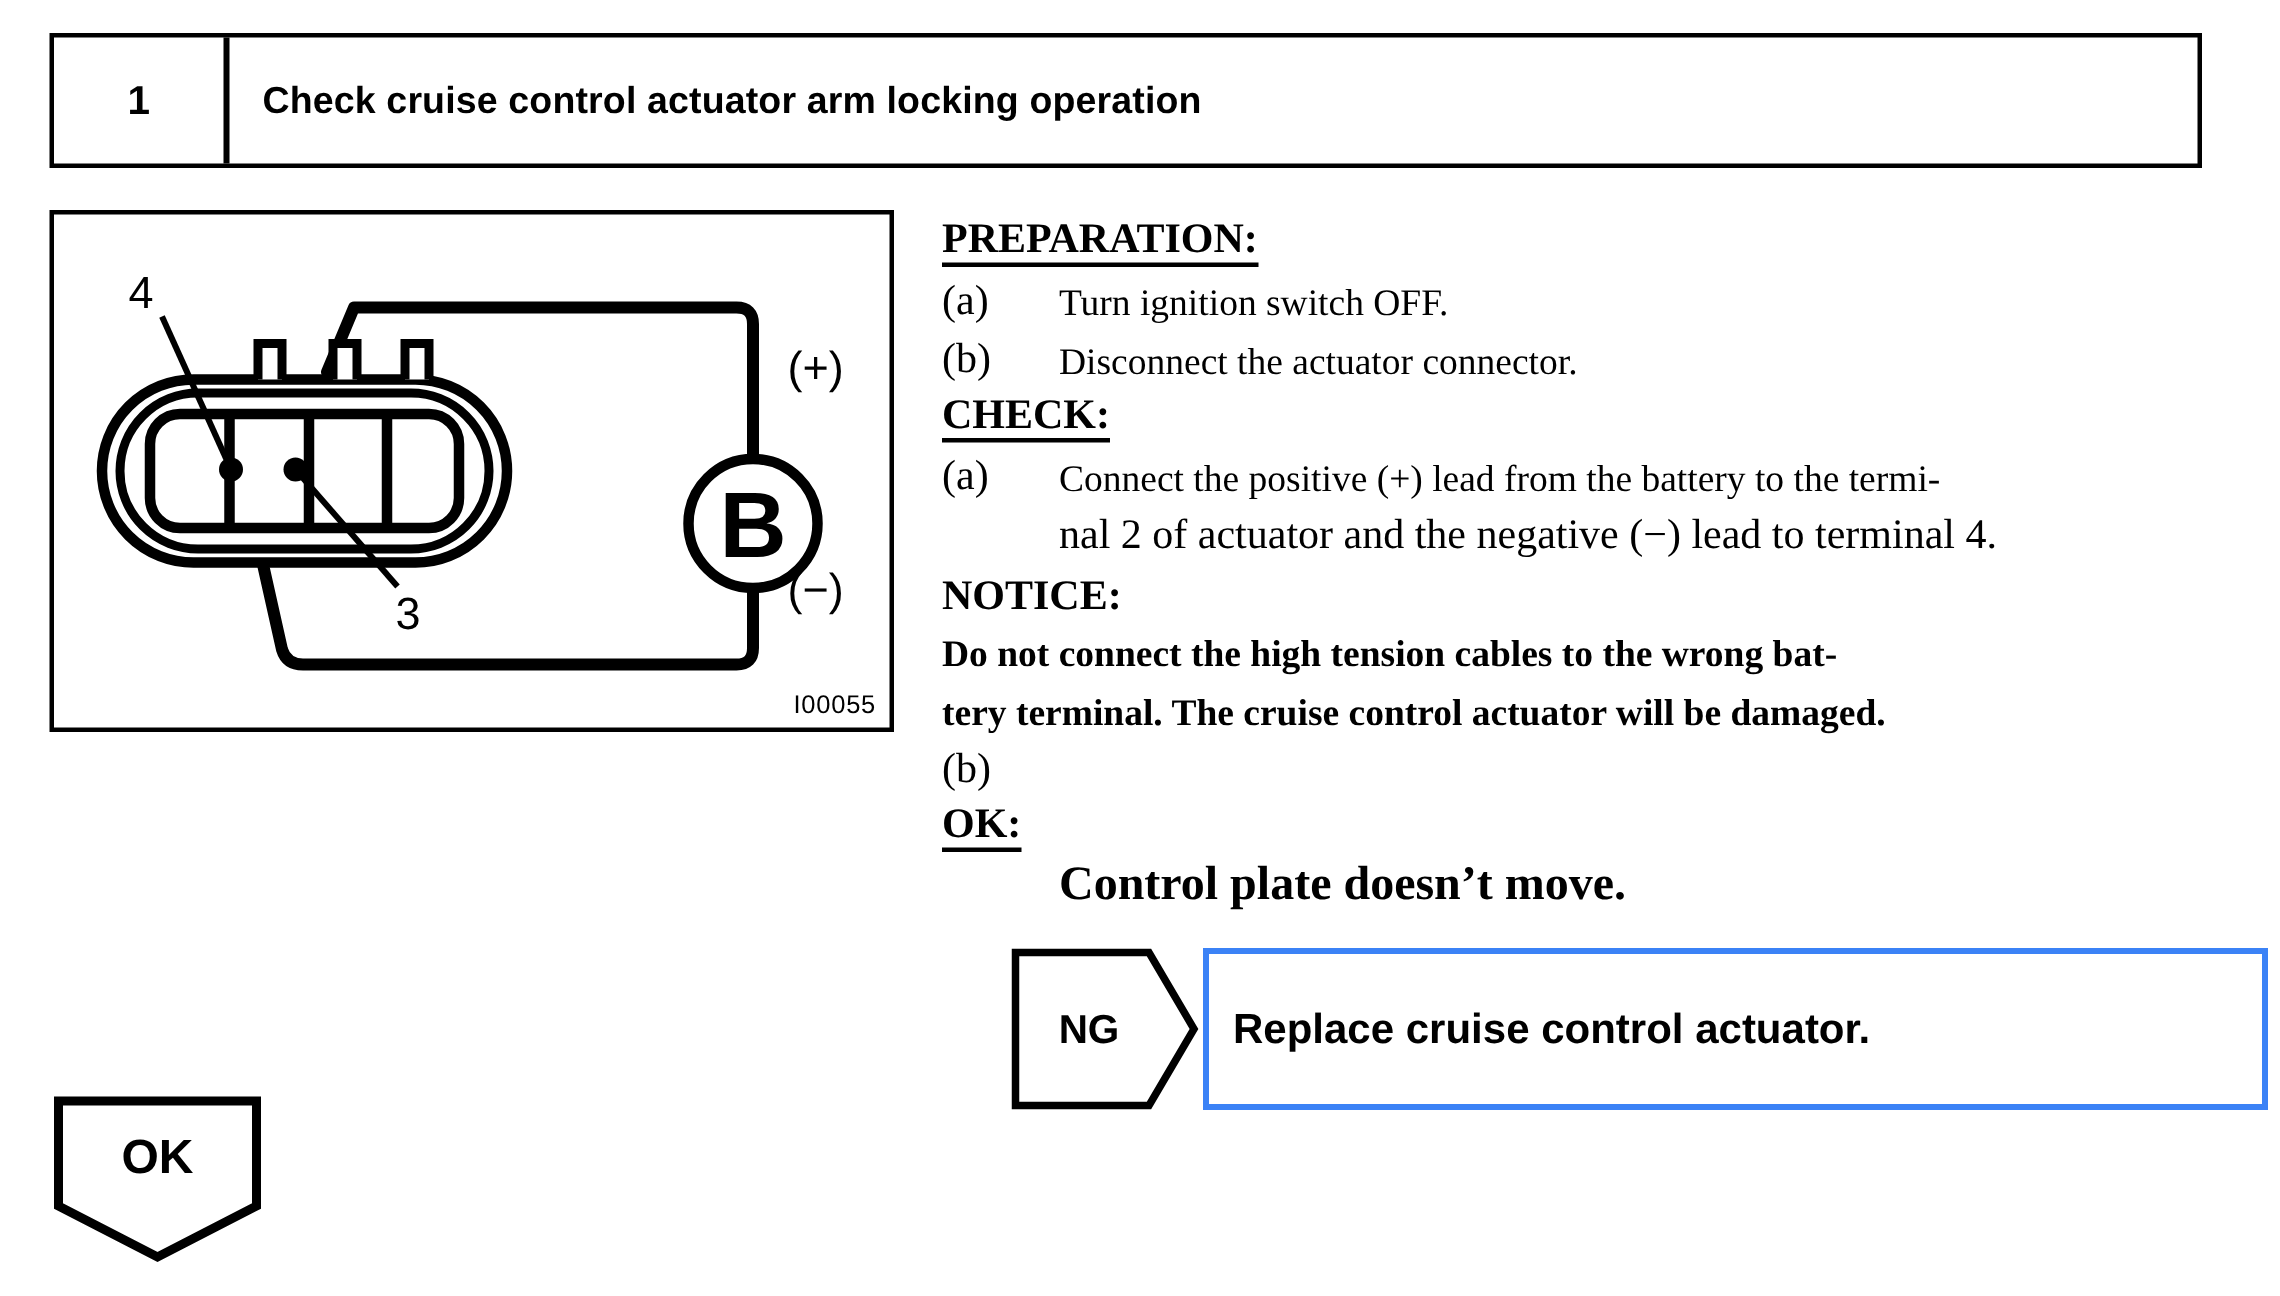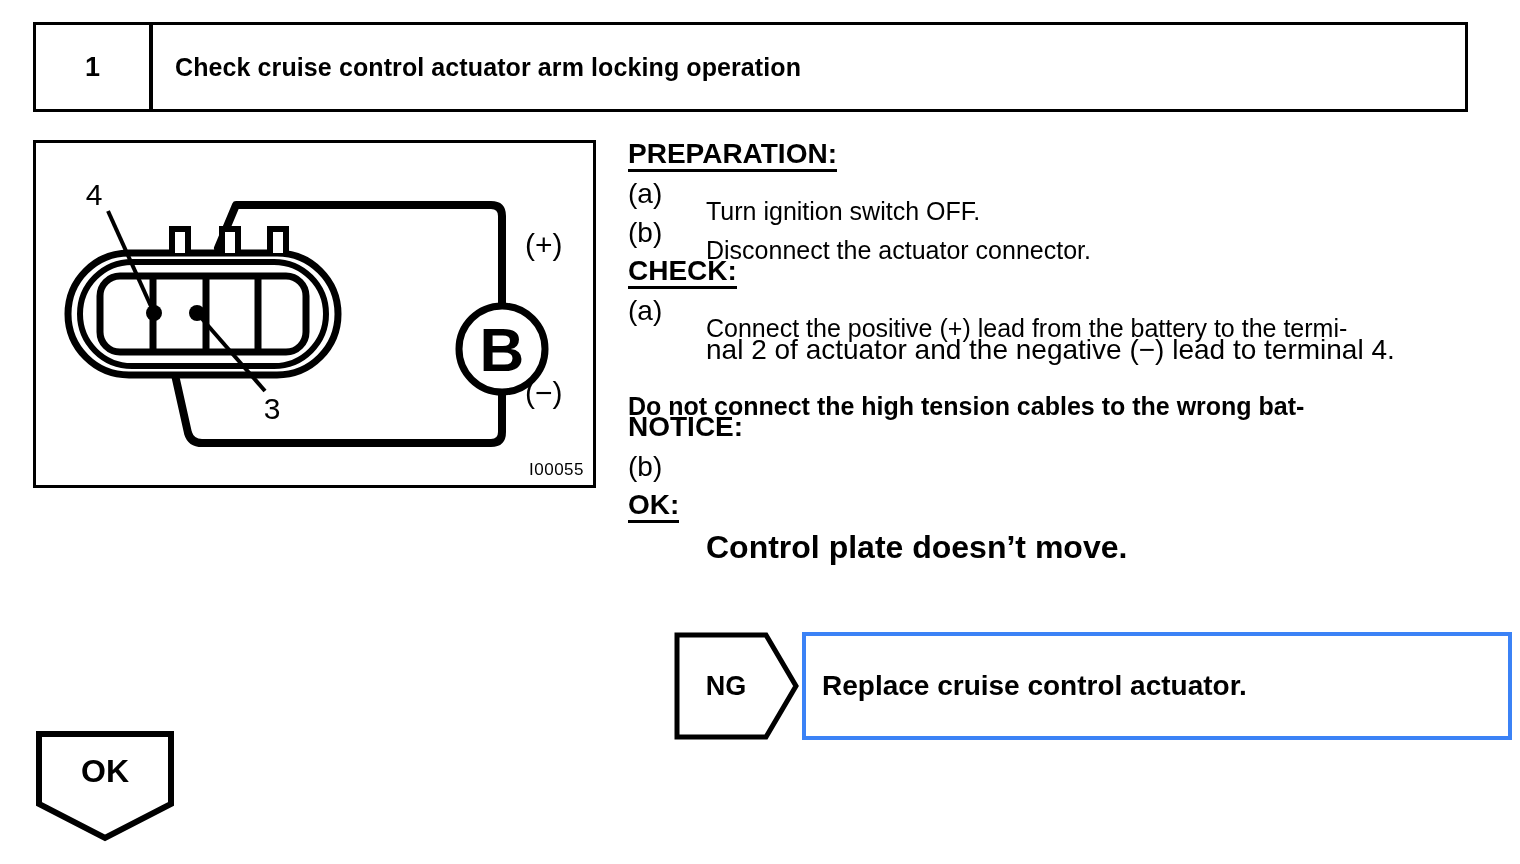--- a/index.html
+++ b/index.html
@@ -74,23 +74,24 @@
 
   
   .instructions {
     position: absolute;
     left: 628px;
     top: 139px;
     width: 850px;
   }
   .ins-line {
     display: flex;
-    align-items: flex-start;
+    align-items: flex-end;
     height: 39px;
     font-size: 28px;
+    font-family: Liberation Serif, serif;
   }
   .heading {
     font-weight: bold;
     display: inline-block;
     border-bottom: 3px solid #000;
     padding-bottom: 1px;
     line-height: 1.05;
   }
   .heading-plain {
     font-weight: bold;
@@ -251,27 +252,30 @@
   <div class="ins-line">
     <span class="ins-label">(a)</span>
     <span class="ins-text">Connect the positive (+) lead from the battery to the termi-</span>
   </div>
 
   <div class="ins-line">
     <span class="ins-cont">nal 2 of actuator and the negative (−) lead to terminal 4.</span>
   </div>
 
   <div class="ins-line">
+    <span class="heading-plain">NOTICE:</span>
+  </div>
+
+  <div class="ins-line">
     <span class="ins-text bold">Do not connect the high tension cables to the wrong bat-</span>
   </div>
 
   <div class="ins-line">
-    <span class="heading-plain">NOTICE:</span>
-  </div>
-
+    <span class="ins-text bold">tery terminal. The cruise control actuator will be damaged.</span>
+  </div>
 
   <div class="ins-line">
     <span class="ins-label">(b)</span>
   </div>
 
   <div class="ins-line">
     <span class="heading">OK:</span>
   </div>
 
   <div class="ins-line">

